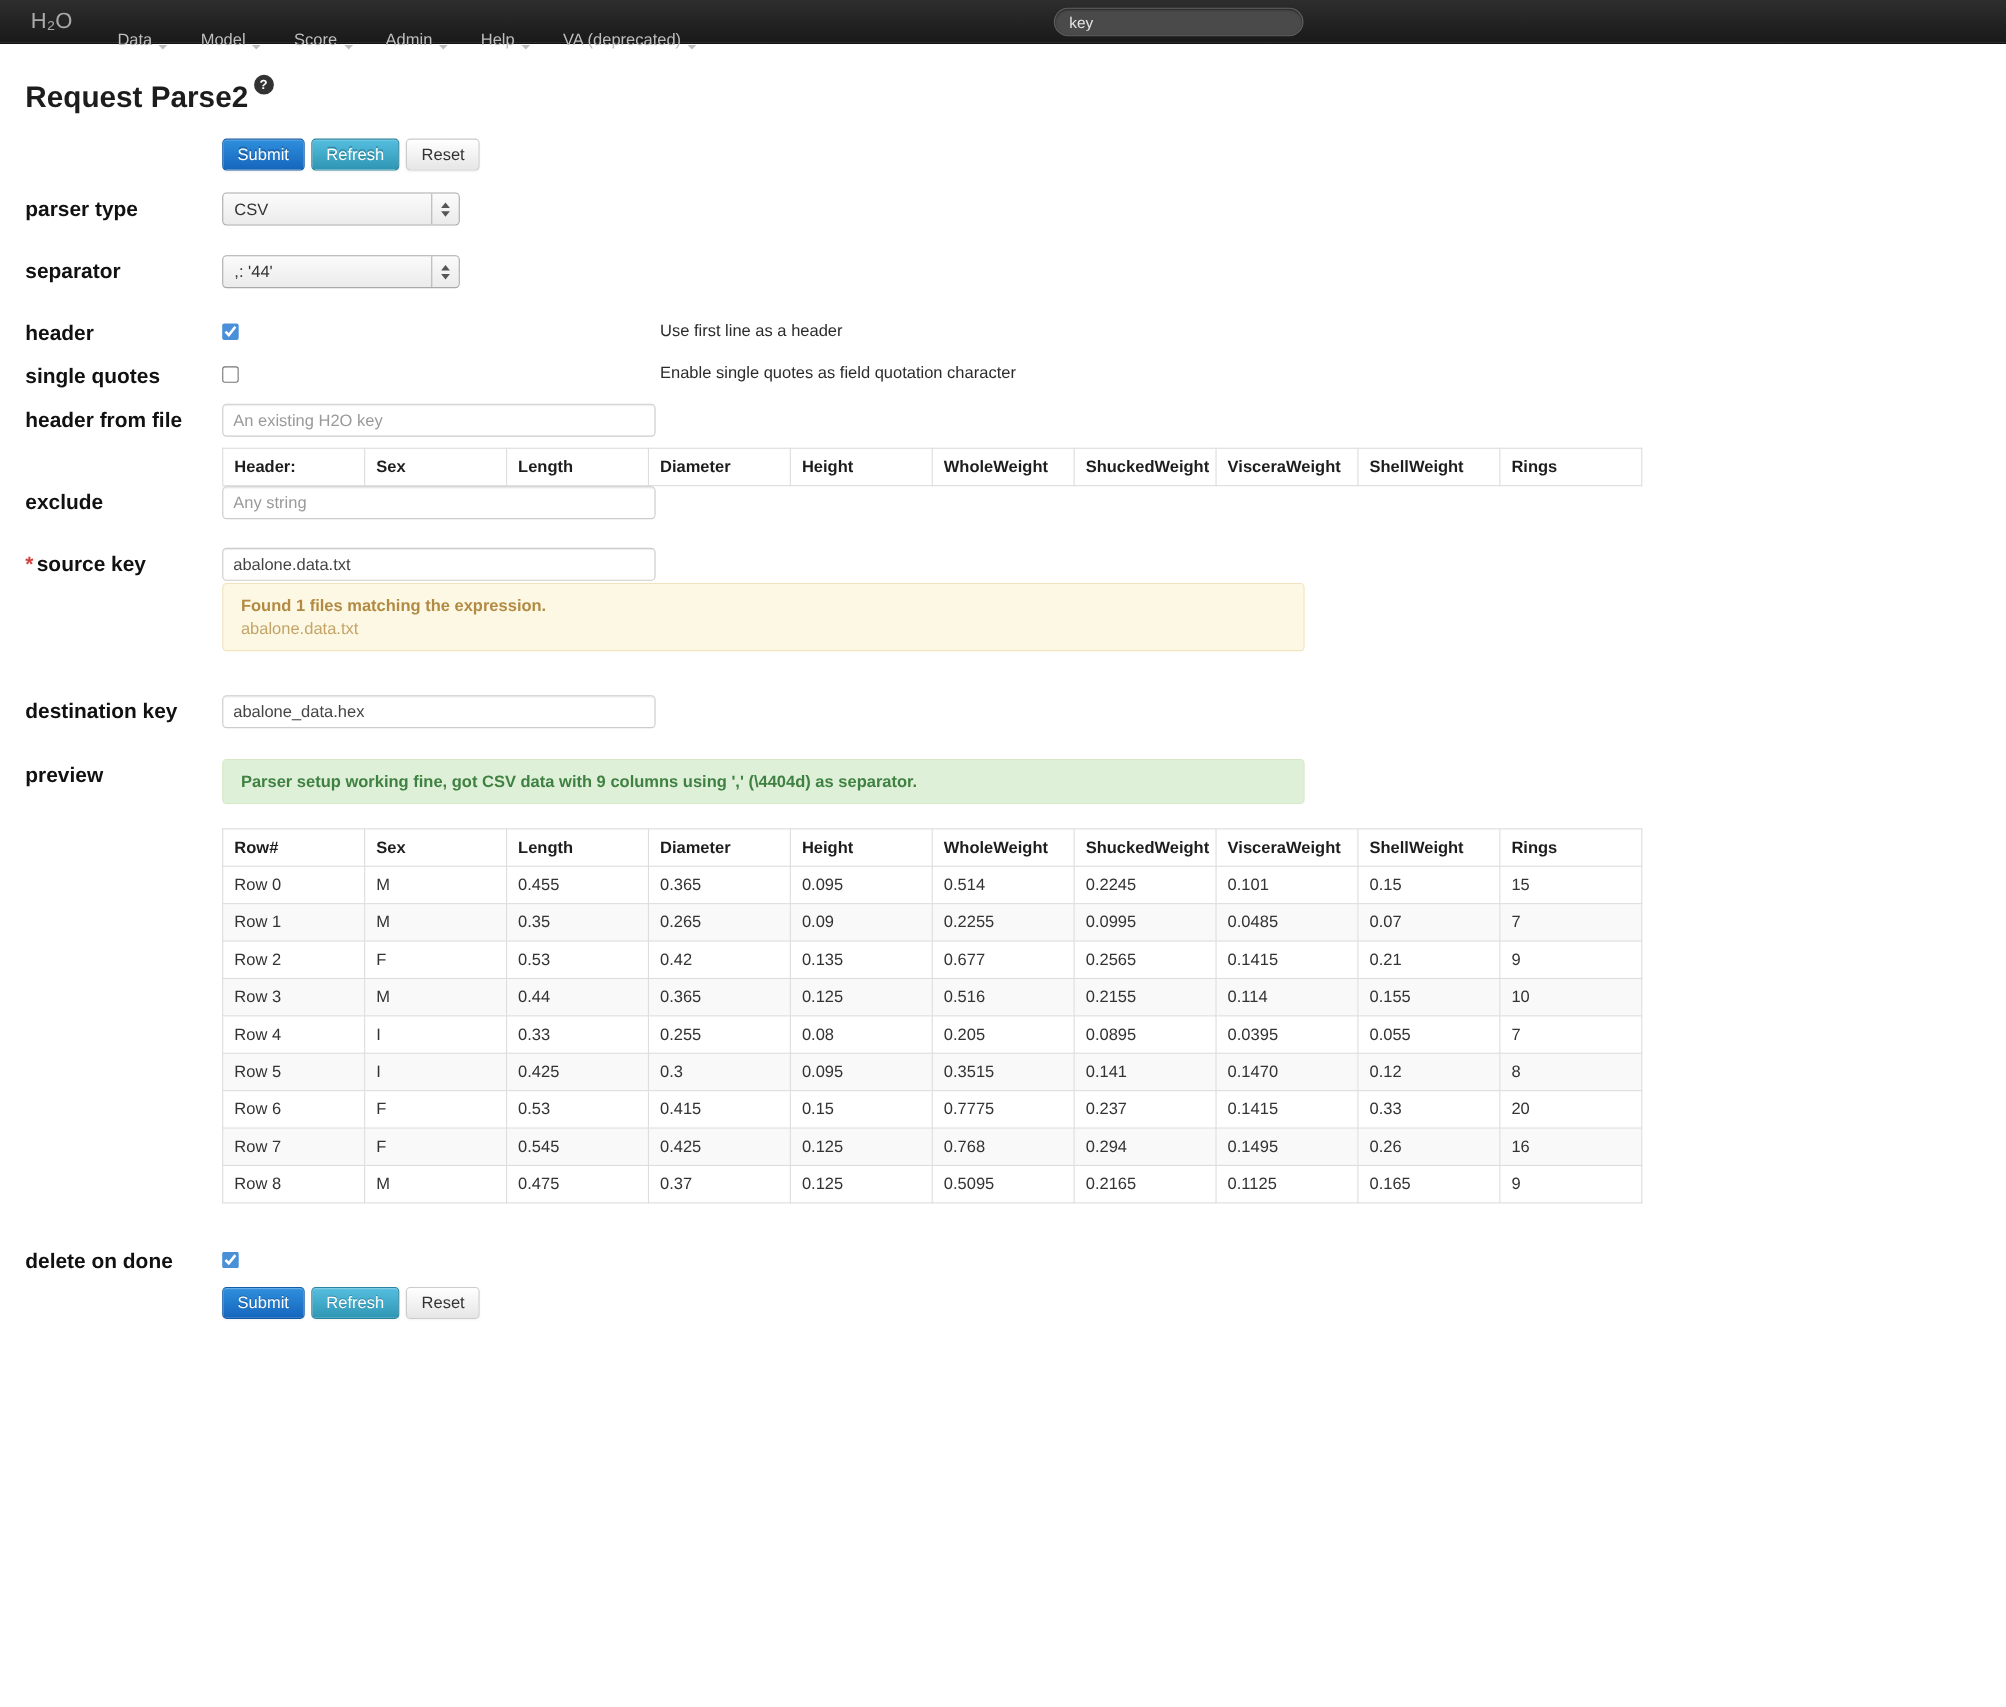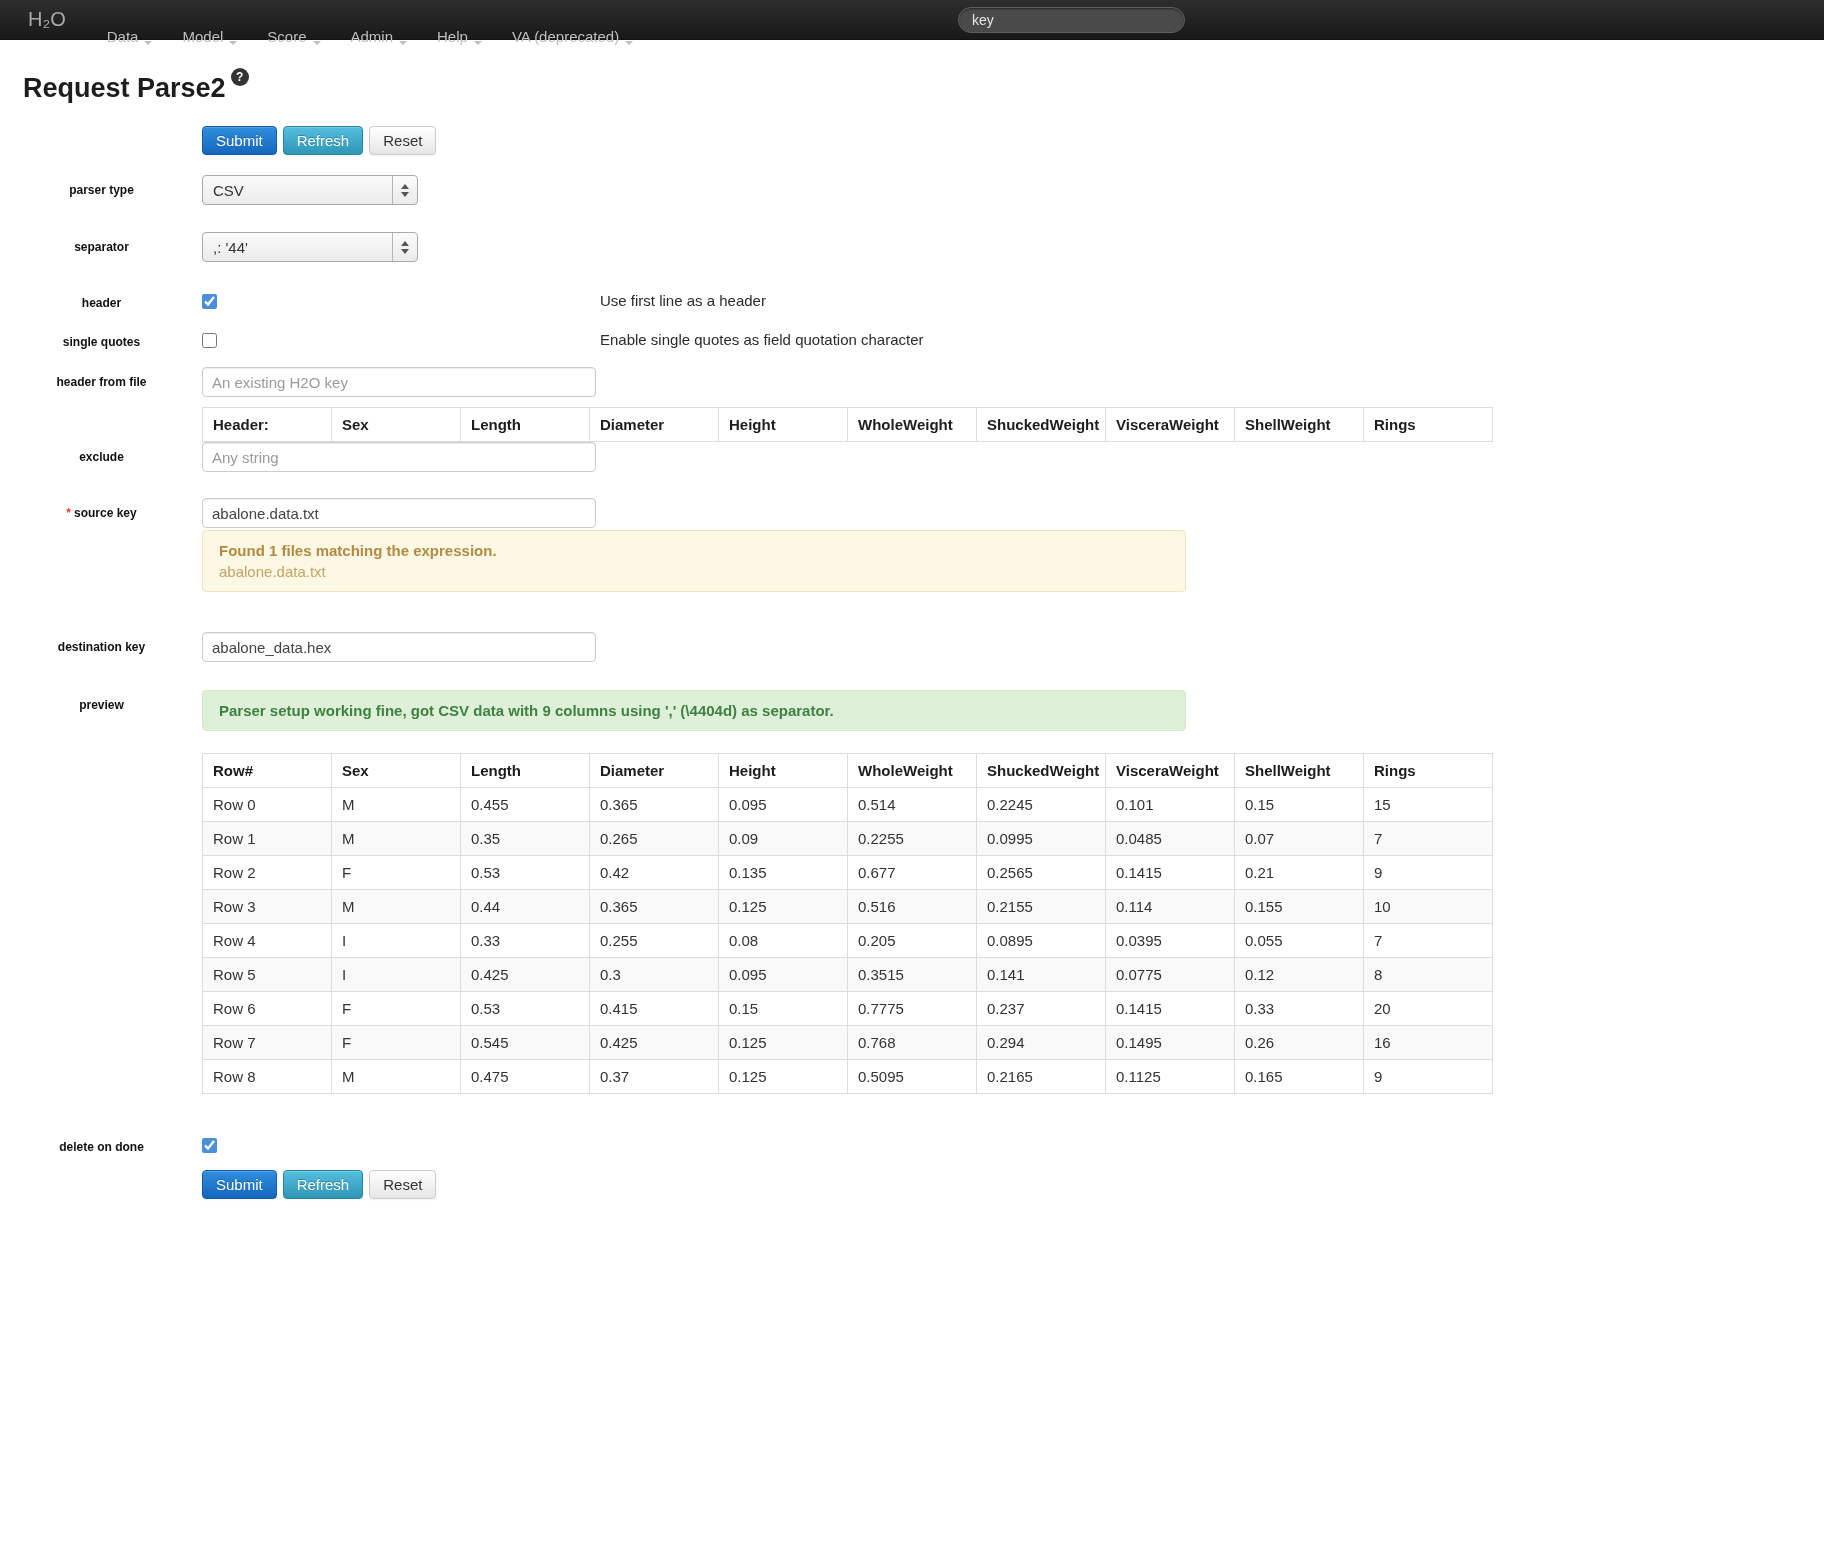--- a/index.html
+++ b/index.html
@@ -44,21 +44,21 @@
   .page-title { font-size:27px; font-weight:bold; color:#1d1d1d; display:inline-block; line-height:32px; }
   .help-badge {
     display:inline-block; vertical-align:top; margin:-4px 0 0 5px;
     width:18px; height:18px; background:#333; color:#fff;
     border-radius:50%; font-size:12px; font-weight:bold;
     text-align:center; line-height:18px; cursor:pointer;
   }
 
   .form-row { display:flex; align-items:flex-start; }
   .form-label {
-    width:157px; text-align:center; font-weight:bold; font-size:12px;
+    width:157px; text-align:left; font-weight:bold; font-size:19px;
     color:#111; padding-top:7px; flex:none; line-height:17px;
   }
   .control { margin-left:22px; }
   .no-label { margin-left:179px; }
 
   
   .btn-row { display:flex; gap:6px; margin-top:22px; }
   .btn {
     font-size:15px; padding:5px 13px; border-radius:4px;
     border:1px solid #ccc; cursor:pointer; line-height:17px;
@@ -352,21 +352,21 @@
               <td>7</td>
             </tr>
             <tr>
               <td>Row 5</td>
               <td>I</td>
               <td>0.425</td>
               <td>0.3</td>
               <td>0.095</td>
               <td>0.3515</td>
               <td>0.141</td>
-              <td>0.0775</td>
+              <td>0.1470</td>
               <td>0.12</td>
               <td>8</td>
             </tr>
             <tr>
               <td>Row 6</td>
               <td>F</td>
               <td>0.53</td>
               <td>0.415</td>
               <td>0.15</td>
               <td>0.7775</td>

